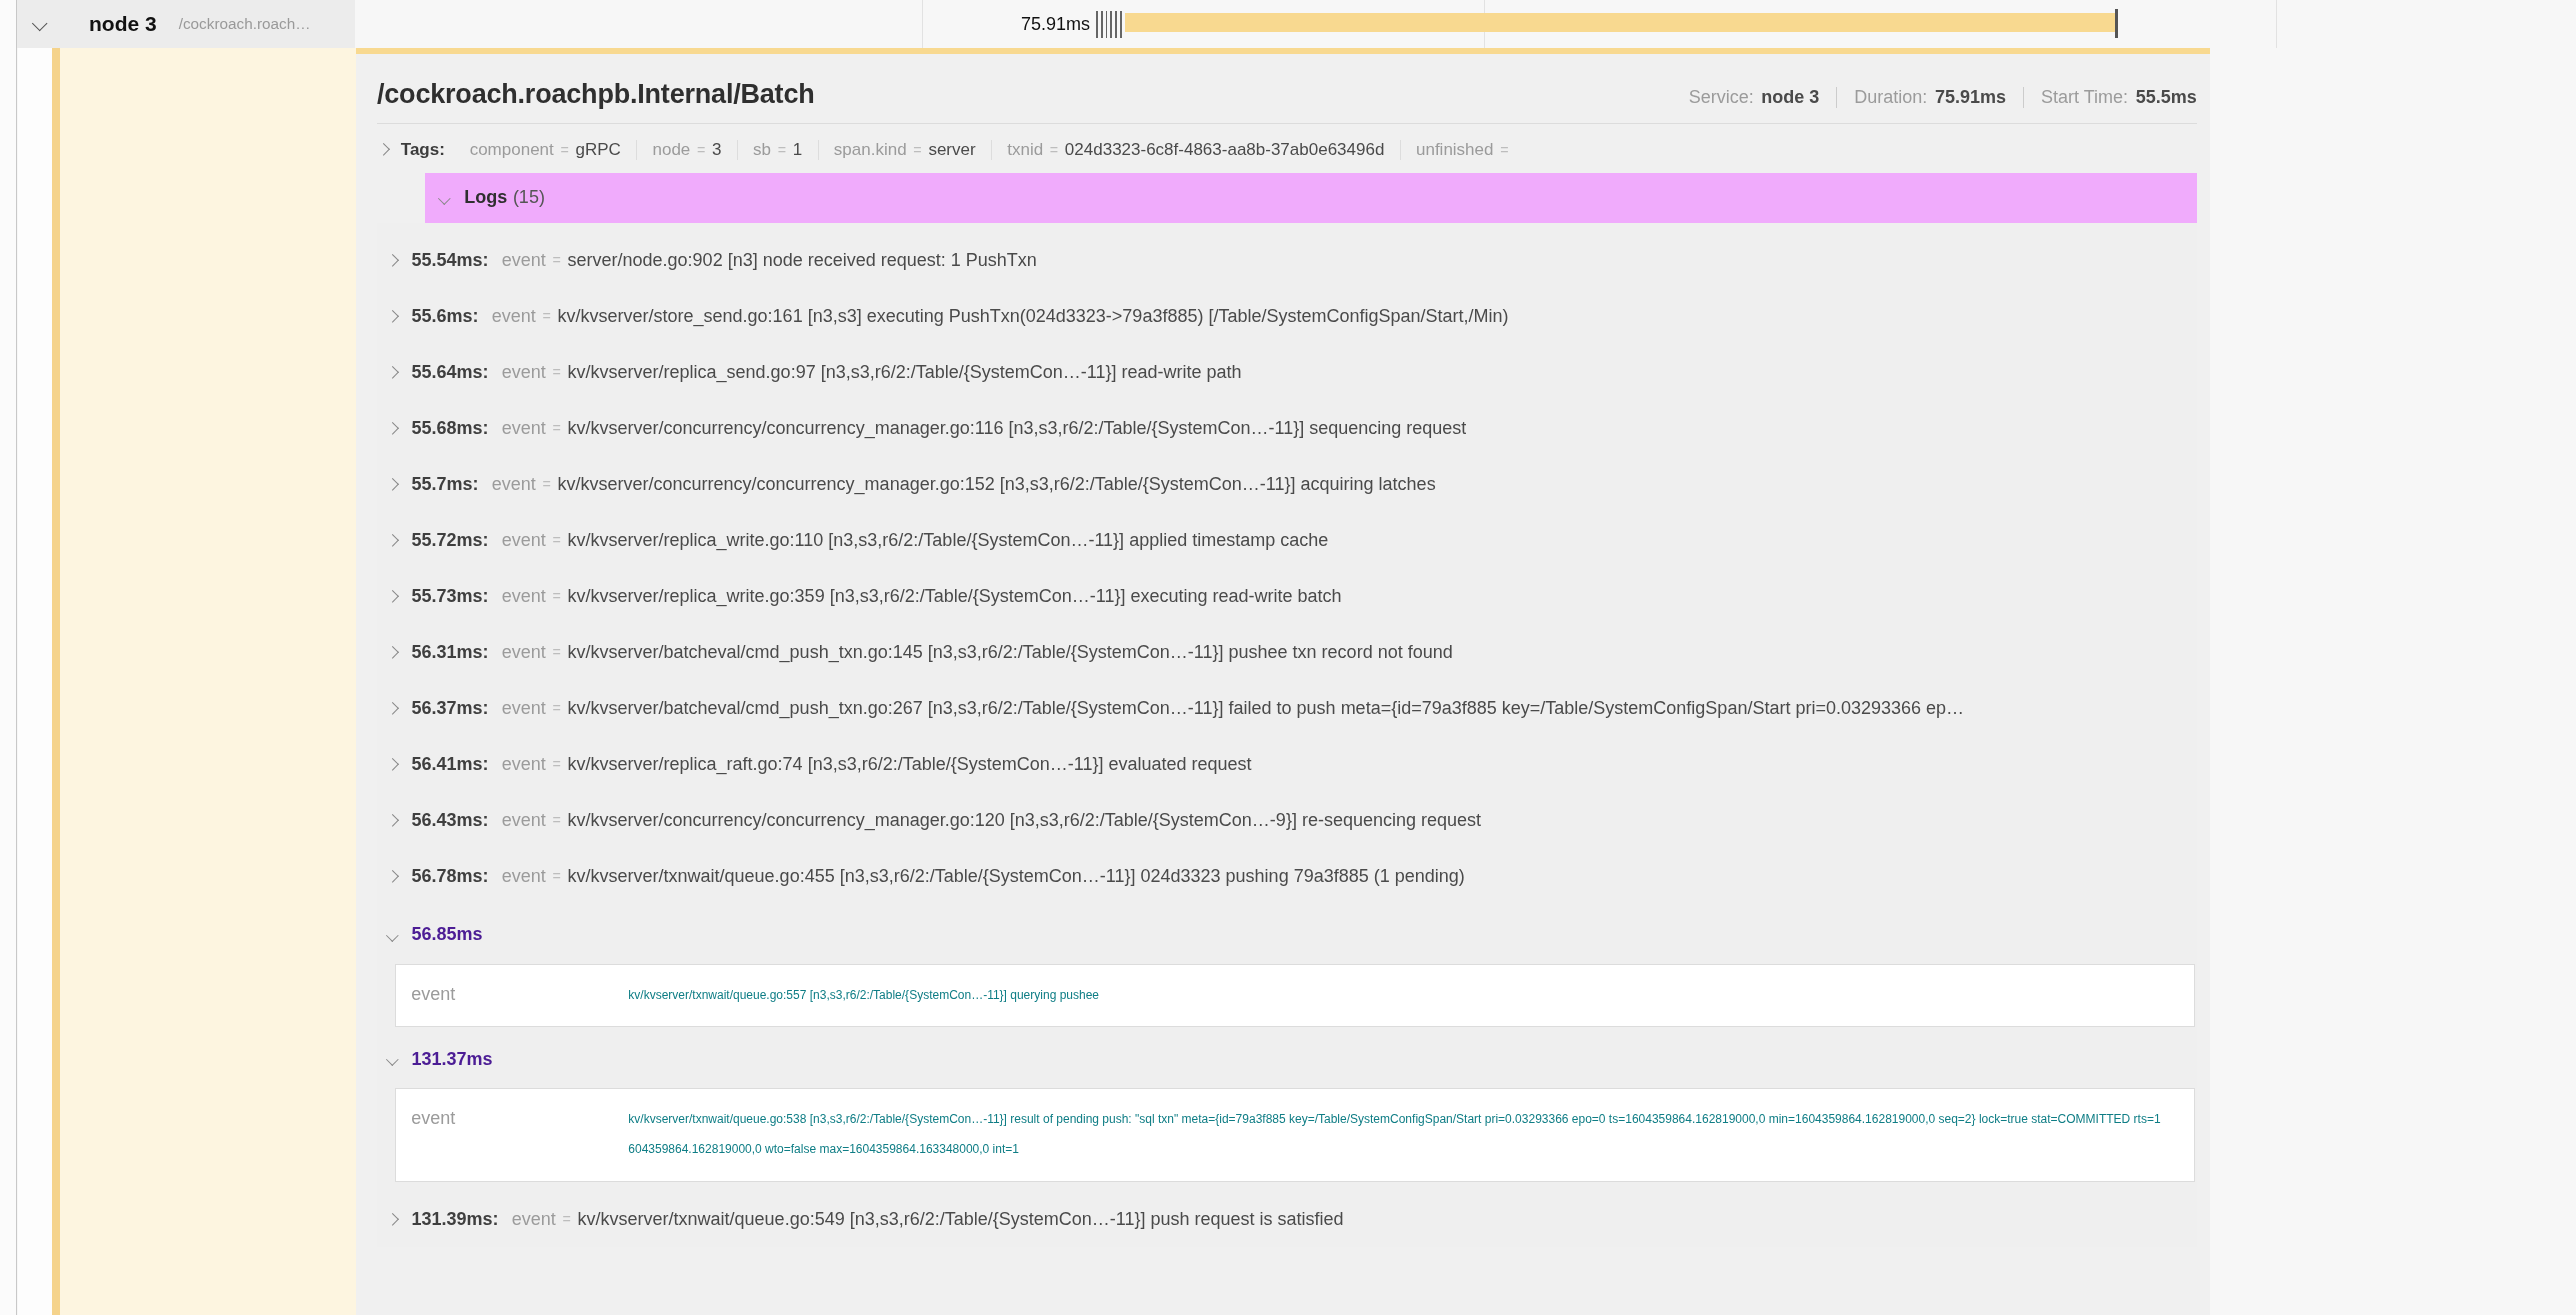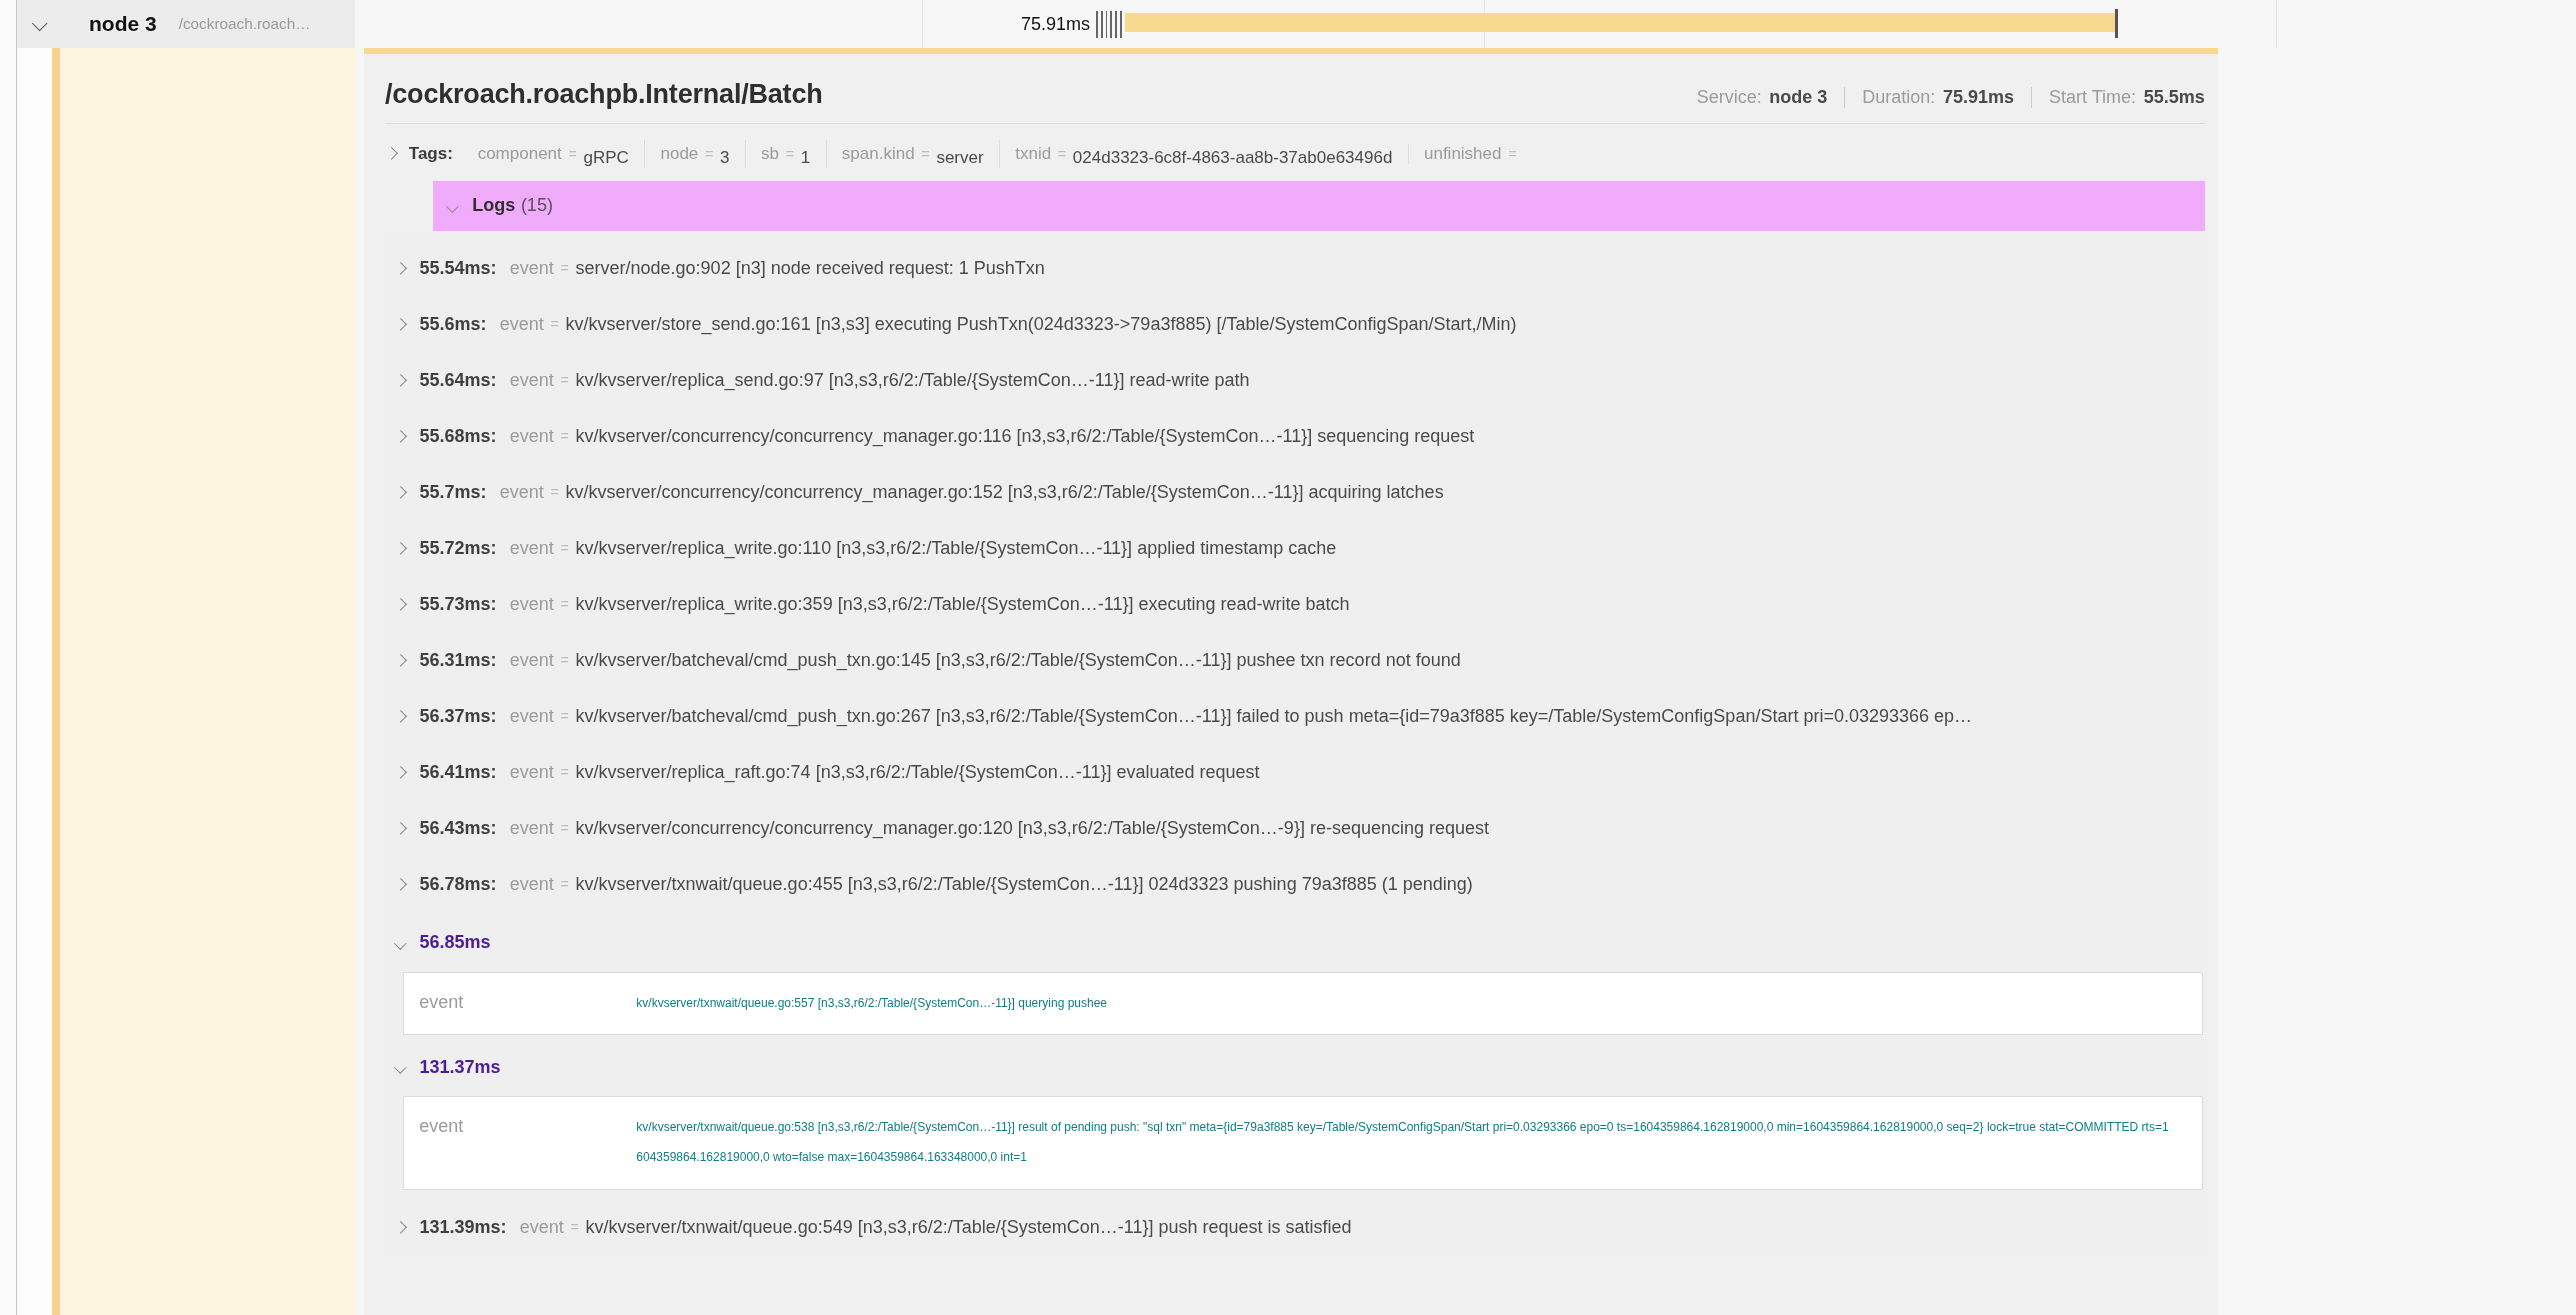--- a/index.html
+++ b/index.html
@@ -26,40 +26,40 @@
   .span-bar { position:absolute; left:1125px; top:13.3px; width:990px; height:19px; background:#f8d990; }
   .bar-endline { position:absolute; left:2115px; top:8.6px; width:2.9px; height:29.6px; background:#555; }
 
   
   .chev { display:inline-block; width:8.6px; height:8.6px; border-right:1.9px solid #888; border-bottom:1.9px solid #888; flex:none; }
   .chev.right { transform:rotate(-45deg); }
   .chev.down  { transform:rotate(45deg); }
   .chev.big { width:11.4px; height:11.4px; border-color:#555; }
 
   
-  .detail-panel { position:absolute; left:364px; top:48px; width:1854px; height:1268px; background:#f0f0f0; border-top:6.7px solid #f8d990; }
+  .detail-panel { position:absolute; left:356px; top:48px; width:1854px; height:1268px; background:#f0f0f0; border-top:6.7px solid #f8d990; }
   .detail-inner { padding:0 13.3px 0 21px; }
 
   .title-row { display:flex; align-items:flex-end; justify-content:space-between; padding:25px 0 13.3px 0; }
   .span-title { font-size:27px; font-weight:bold; color:#2f2f2f; letter-spacing:-0.2px; }
   .overview { display:flex; align-items:center; font-size:18px; padding-bottom:1.9px; }
   .ov-item { display:flex; align-items:flex-start; }
   .ov-label { color:#9b9b9b; margin-right:7.6px; }
   .ov-value { color:#4a4a4a; font-weight:bold; }
   .ov-sep { width:1px; height:21px; background:#ccc; margin:0 17px; }
 
   .title-divider { height:1px; background:#dcdcdc; }
 
   .tags-row { display:flex; align-items:center; padding:15.3px 0 13.3px 1.9px; font-size:17px; }
   .tags-label { font-weight:bold; color:#3c3c3c; margin:0 9.5px 0 13.3px; }
   .tag-item { display:flex; align-items:center; padding:0 15.3px; }
   .tag-item + .tag-item { border-left:1px solid #ddd; }
   .tag-key { color:#9b9b9b; }
   .tag-eq { color:#bdbdbd; font-size:14.3px; margin:0 6.7px; }
-  .tag-val { color:#4a4a4a;margin-top:8px; }
+  .tag-val { color:#4a4a4a; }
 
   
   .logs-header { background:#f0abfc; height:50px; display:flex; align-items:center; padding-left:15.3px; font-size:18px; cursor:pointer;margin-left:48px; }
   .logs-title { font-weight:bold; color:#2f2f2f; margin:0 5.7px 0 15.3px; }
   .logs-count { color:#555; }
   .log-rows { background:#efefef; padding-top:9.5px; }
 
   .log-row { height:56px; display:flex; align-items:center; padding-left:10.5px; font-size:18px; white-space:nowrap; overflow:hidden; cursor:pointer; }
   .log-time { font-weight:bold; color:#3f3f3f; margin:0 13.3px 0 15.3px; flex:none; }
   .log-key { color:#9b9b9b; margin-right:6.7px; flex:none; }

